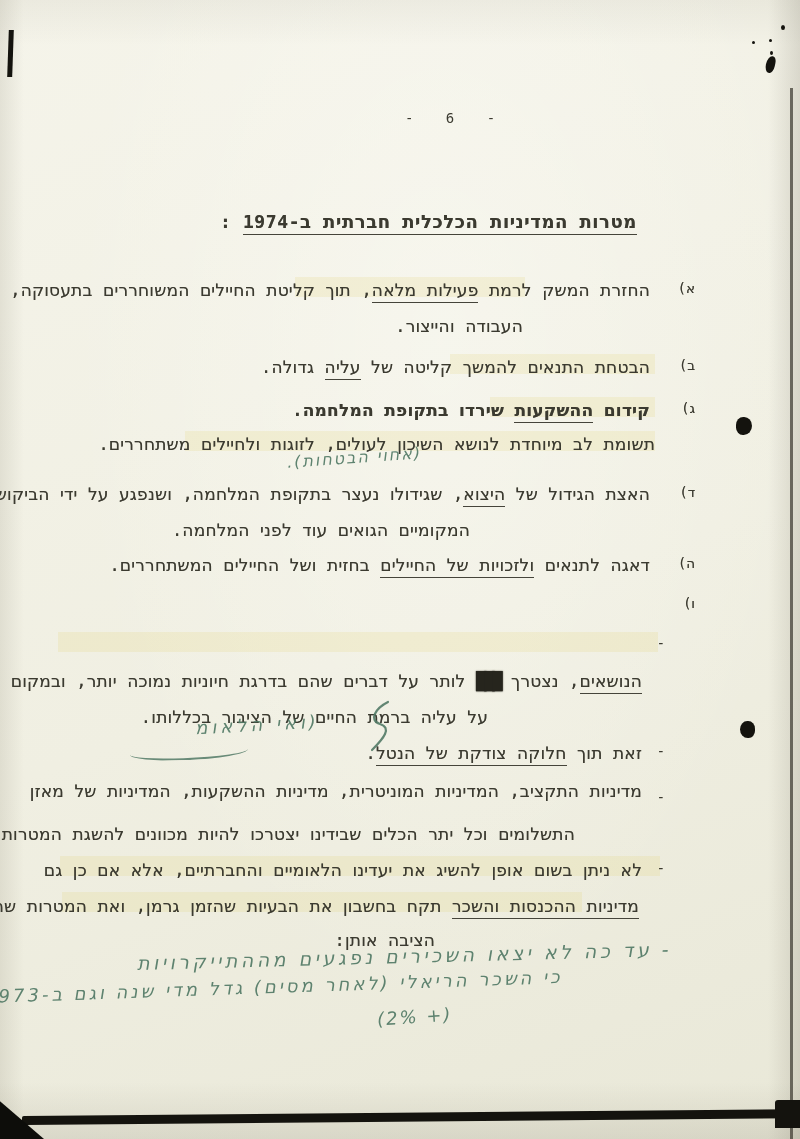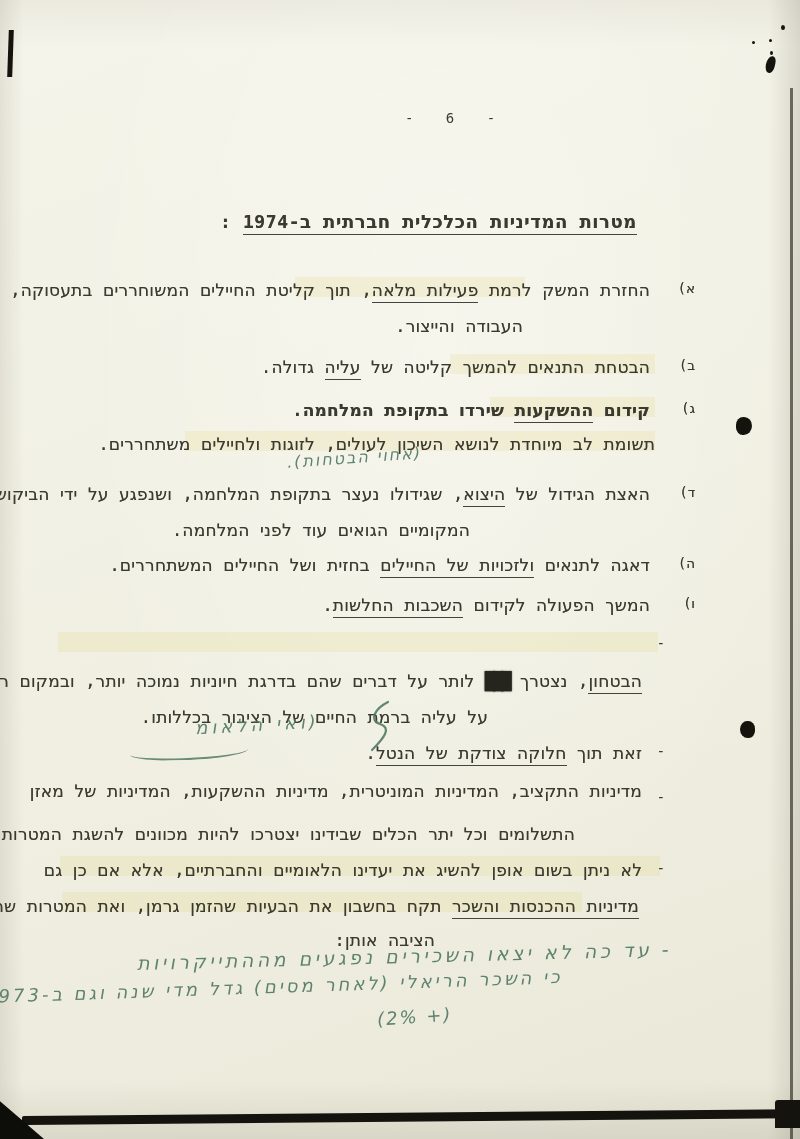--- a/index.html
+++ b/index.html
@@ -85,27 +85,24 @@
     <span>האצת הגידול של </span><span class="u">היצוא</span><span>, שגידולו נעצר בתקופת המלחמה, ושנפגע על ידי הביקושים</span>
   </div>
   <div class="tline" style="top:520px;right:330px;">המקומיים הגואים עוד לפני המלחמה.</div>
 
   <div class="marker" style="top:555px;right:105px;">ה)</div>
   <div class="tline" style="top:555px;right:150px;">
     <span>דאגה לתנאים </span><span class="u">ולזכויות של החיילים</span><span> בחזית ושל החיילים המשתחררים.</span>
   </div>
 
   <div class="marker" style="top:595px;right:105px;">ו)</div>
-  <div class="tline" style="top:595px;right:150px;">
-    <span>המשך הפעולה לקידום </span><span class="u">השכבות החלשות</span><span>.</span>
-  </div>
 
   <div class="marker" style="top:635px;right:135px;">-</div>
   <div class="tline" style="top:671px;right:158px;">
-    <span class="u">הבטחון</span><span>, נצטרך </span><span class="strikeover">███</span><span> לותר על דברים שהם בדרגת חיוניות נמוכה יותר, ובמקום ראשון -</span>
+    <span class="u">הנושאים</span><span>, נצטרך </span><span class="strikeover">███</span><span> לותר על דברים שהם בדרגת חיוניות נמוכה יותר, ובמקום ראשון -</span>
   </div>
   <div class="tline" style="top:707px;right:312px;">על עליה ברמת החיים של הציבור בכללותו.</div>
 
   <svg style="position:absolute;left:358px;top:698px;" width="42" height="58" viewBox="0 0 42 58">
     <path d="M30,4 C18,10 10,22 22,26 C34,30 26,40 14,52" fill="none" stroke="#527a66" stroke-width="2.2" stroke-linecap="round" opacity="0.9"></path>
   </svg>
   <div class="hw" style="top:714px;right:480px;font-size:18px;transform:rotate(-3deg);letter-spacing:4px;">(ואי הלאומ</div>
   <div class="hw-swoosh" style="left:130px;top:748px;"></div>
 
   <div class="marker" style="top:743px;right:135px;">-</div>

